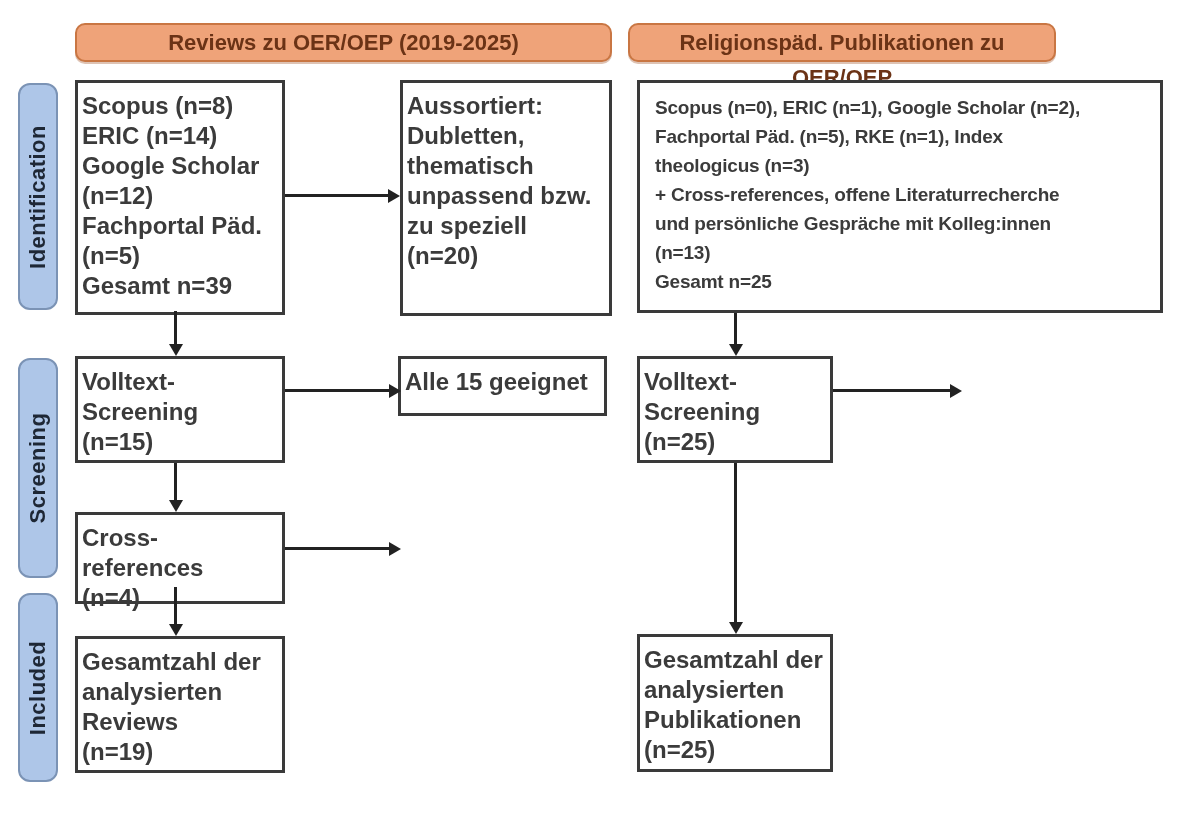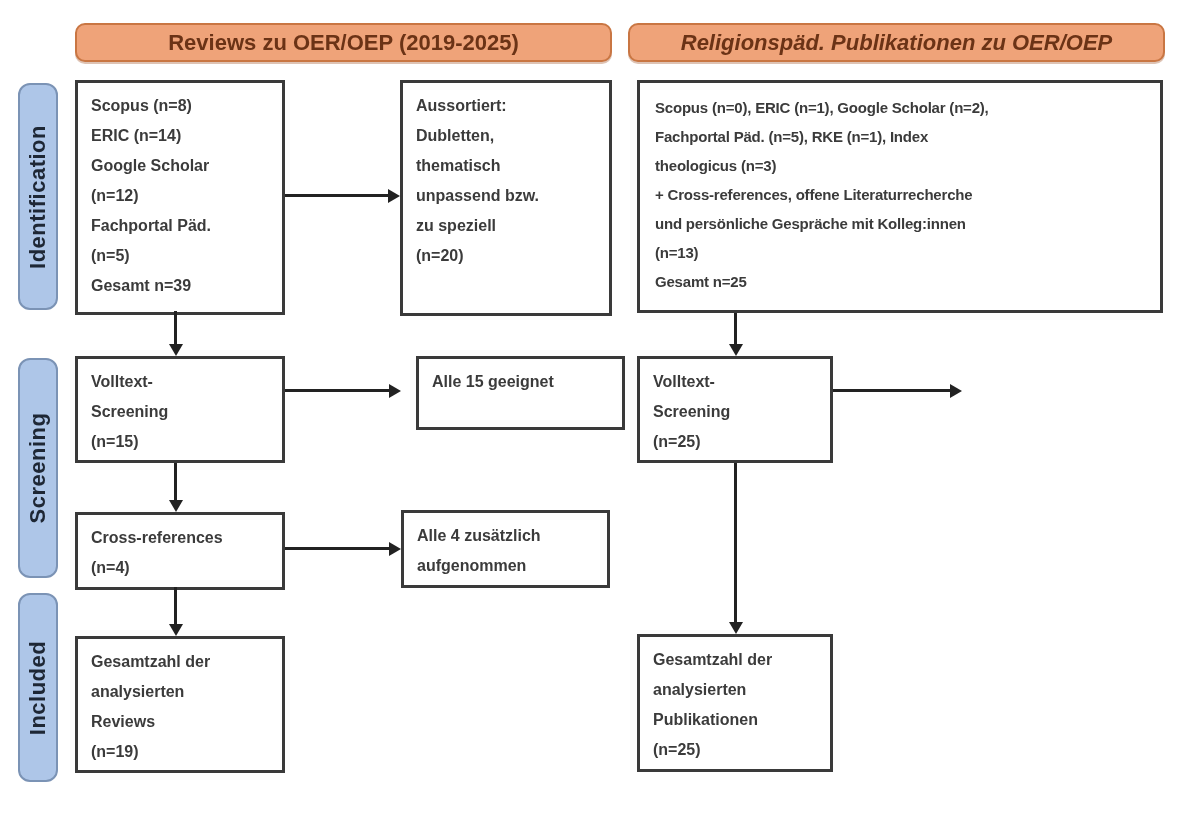--- a/index.html
+++ b/index.html
@@ -33,24 +33,24 @@
     color:var(--label-text,#1e2735);
     font-size:22px; font-weight:700; letter-spacing:.5px;
   }
 
   
   .box {
     position:absolute; box-sizing:border-box;
     background:#ffffff;
     border:3px solid var(--box-border,#3a3a3a);
     color:var(--box-text,#3b3b3b);
-    font-size:16px; font-weight:700; line-height:30px;
-    padding:8px 13px; white-space:pre-line;
+    font-size:24px; font-weight:700; line-height:30px;
+    padding:8px 4px; white-space:pre-line;
   }
-  .box.wide { font-size:15px; line-height:29px; padding:10px 15px; letter-spacing:-0.2px; }
+  .box.wide { font-size:19px; line-height:29px; padding:10px 15px; letter-spacing:-0.2px; }
 
   
   .arrow-h { position:absolute; height:3px; background:var(--arrow,#222222); }
   .arrow-h::after {
     content:''; position:absolute; right:-12px; top:50%; transform:translateY(-50%);
     width:0; height:0;
     border-left:12px solid var(--arrow,#222222);
     border-top:7px solid transparent; border-bottom:7px solid transparent;
   }
   .arrow-v { position:absolute; width:3px; background:var(--arrow,#222222); }
@@ -60,21 +60,21 @@
     border-top:12px solid var(--arrow,#222222);
     border-left:7px solid transparent; border-right:7px solid transparent;
   }
 </style>
 </head>
 <body>
 
 <div class="canvas">
 
   <div class="header" style="left:75px; top:23px; width:537px; height:39px;">Reviews zu OER/OEP (2019-2025)</div>
-  <div class="header" style="left:628px; top:23px; width:537px; height:39px;font-style:italic;">Religionspäd. Publikationen zu OER/OEP</div>
+  <div class="header" style="left:628px; top:23px; width:428px; height:39px;">Religionspäd. Publikationen zu OER/OEP</div>
 
   <div class="side-label" style="left:18px; top:83px; width:40px; height:227px;">
     <span class="rot">Identification</span>
   </div>
   <div class="side-label" style="left:18px; top:358px; width:40px; height:220px;">
     <span class="rot">Screening</span>
   </div>
   <div class="side-label" style="left:18px; top:593px; width:40px; height:189px;">
     <span class="rot">Included</span>
   </div>
@@ -88,25 +88,23 @@
 Gesamt n=39</div>
   <div class="box" style="left:400px; top:80px; width:212px; height:236px;">Aussortiert:
 Dubletten,
 thematisch
 unpassend bzw.
 zu speziell
 (n=20)</div>
   <div class="box" style="left:75px; top:356px; width:210px; height:107px;">Volltext-
 Screening
 (n=15)</div>
-  <div class="box" style="left:416px; top:356px; width:209px; height:74px;">Alle 15 geeignet</div>
-  <div class="box" style="left:75px; top:512px; width:210px; height:78px;">Cross-references
+  <div class="box" style="left:398px; top:356px; width:209px; height:60px;">Alle 15 geeignet</div>
+  <div class="box" style="left:75px; top:512px; width:210px; height:92px;">Cross-references
 (n=4)</div>
-  <div class="box" style="left:401px; top:510px; width:209px; height:78px;">Alle 4 zusätzlich
-aufgenommen</div>
   <div class="box" style="left:75px; top:636px; width:210px; height:137px;">Gesamtzahl der
 analysierten
 Reviews
 (n=19)</div>
 
   <div class="box wide" style="left:637px; top:80px; width:526px; height:233px;">Scopus (n=0), ERIC (n=1), Google Scholar (n=2),
 Fachportal Päd. (n=5), RKE (n=1), Index
 theologicus (n=3)
 + Cross-references, offene Literaturrecherche
 und persönliche Gespräche mit Kolleg:innen

